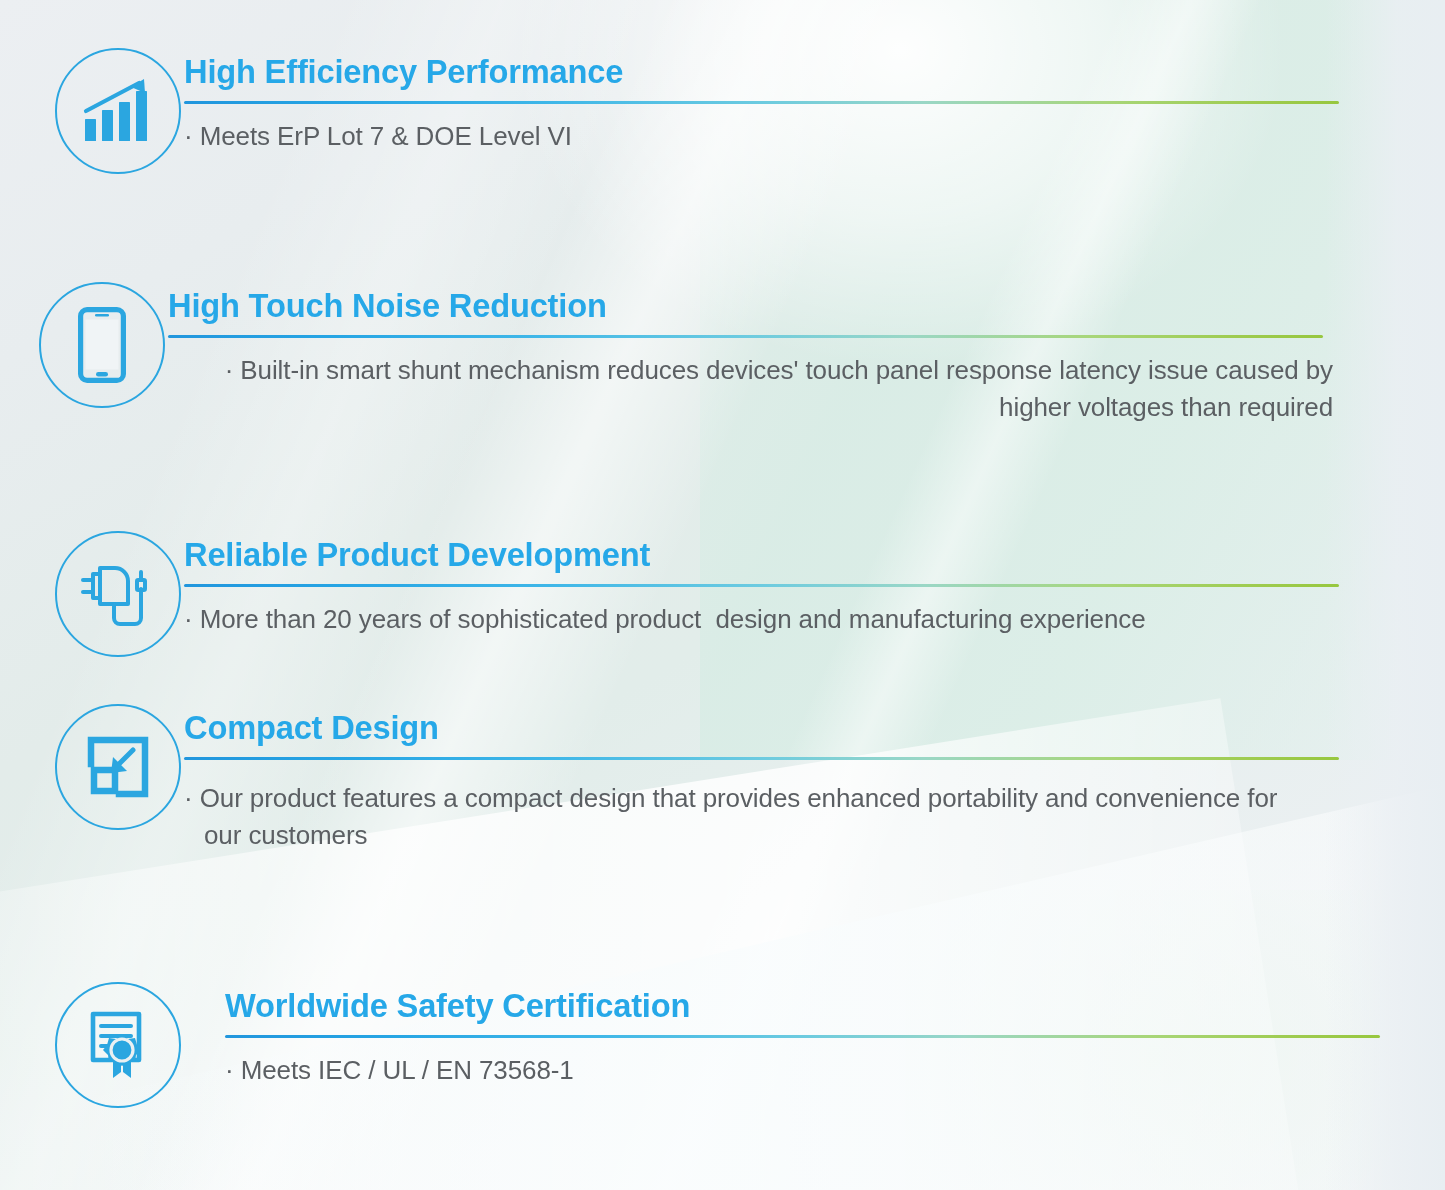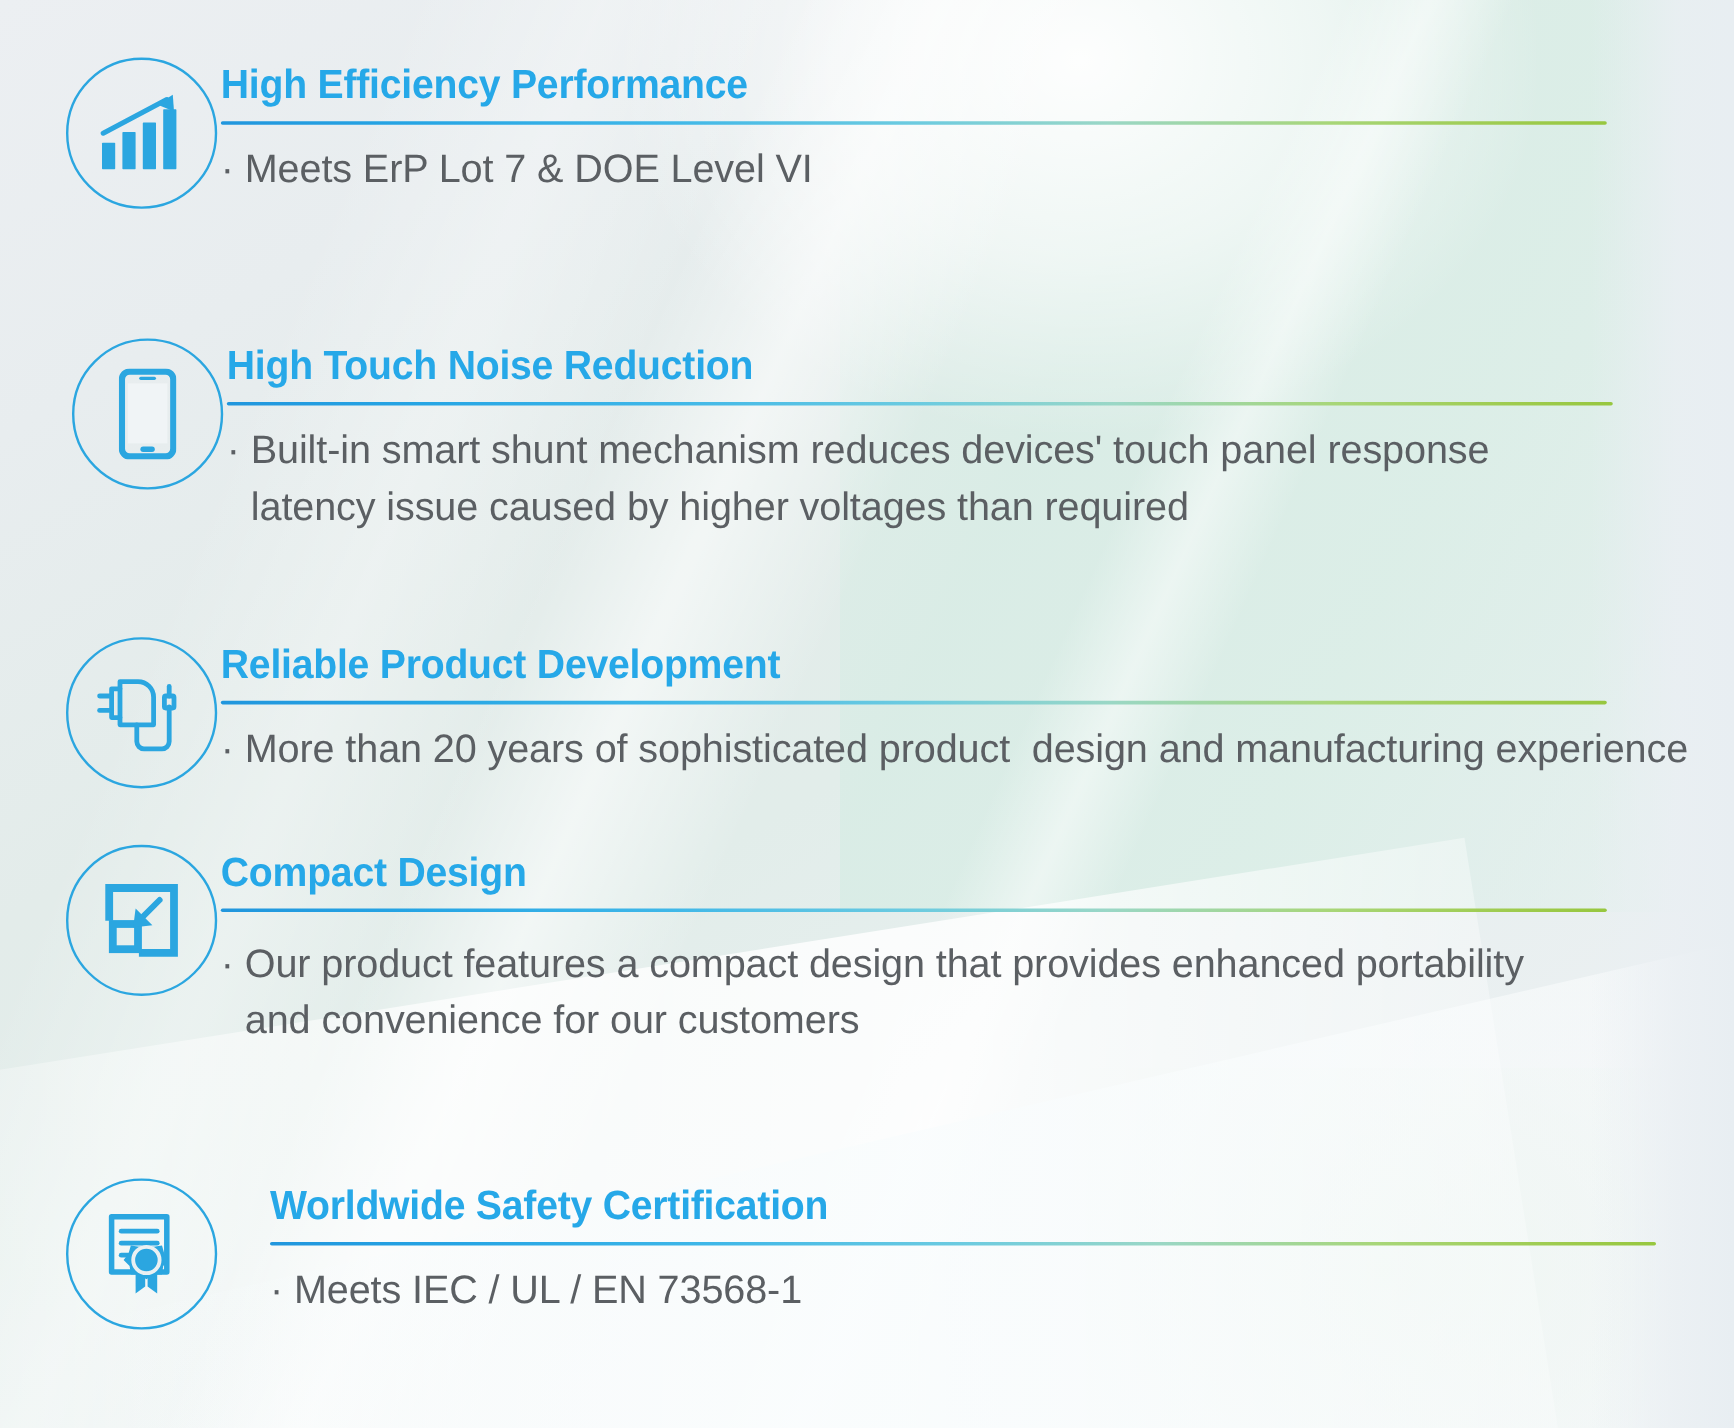--- a/index.html
+++ b/index.html
@@ -202,21 +202,21 @@
         #9ecb4e 93%,
         #97c73f 100%);
   }
 
   .feature-lines {
     margin-top: 14px;
   }
 
   .feature-line {
     color: #5b5f63;
-    font-size: 33px;
+    font-size: 26px;
     line-height: 1.42;
     font-weight: normal;
     letter-spacing: -0.1px;
     white-space: pre-wrap;
     font-family: "Liberation Sans", sans-serif;
   }
 
   .hang {
     padding-left: 20px;
     text-indent: -20px;
@@ -258,36 +258,36 @@
     </div>
     <div class="feature-body">
       <div class="feature-title">High Efficiency Performance</div>
       <div class="feature-rule"></div>
       <div class="feature-lines">
         <div class="feature-line hang">· Meets ErP Lot 7 &amp; DOE Level VI</div>
       </div>
     </div>
   </div>
 
-  <div class="feature" style="top:282px; left:57px; width:1380px;">
+  <div class="feature" style="top:282px; left:36px; width:1380px;">
     <div class="icon-wrap">
       <div class="icon-circle">
         <svg width="48" height="76" viewBox="0 0 48 76" aria-hidden="true">
           <rect x="2.6" y="2.6" width="42.8" height="70.8" rx="6.5" ry="6.5" fill="none" stroke="#2ba6e0" stroke-width="5.2"></rect>
           <rect x="7.5" y="12.5" width="33" height="50" fill="#f0f4f6"></rect>
           <rect x="17" y="7" width="14" height="2.6" rx="1.3" fill="#2ba6e0"></rect>
           <rect x="18" y="65" width="12" height="4.6" rx="2.3" fill="#2ba6e0"></rect>
         </svg>
       </div>
     </div>
     <div class="feature-body">
       <div class="feature-title">High Touch Noise Reduction</div>
       <div class="feature-rule"></div>
       <div class="feature-lines">
-        <div class="feature-line hang" style="max-width:1165px;">· Built-in smart shunt mechanism reduces devices' touch panel response latency issue caused by higher voltages than required</div>
+        <div class="feature-line hang" style="max-width:1165px;text-align:right;">· Built-in smart shunt mechanism reduces devices' touch panel response latency issue caused by higher voltages than required</div>
       </div>
     </div>
   </div>
 
   <div class="feature" style="top:531px; left:52px; width:1380px;">
     <div class="icon-wrap">
       <div class="icon-circle">
         <svg width="82" height="72" viewBox="0 0 82 72" aria-hidden="true">
           <g fill="none" stroke="#2ba6e0" stroke-width="4" stroke-linejoin="round" stroke-linecap="round">
 

